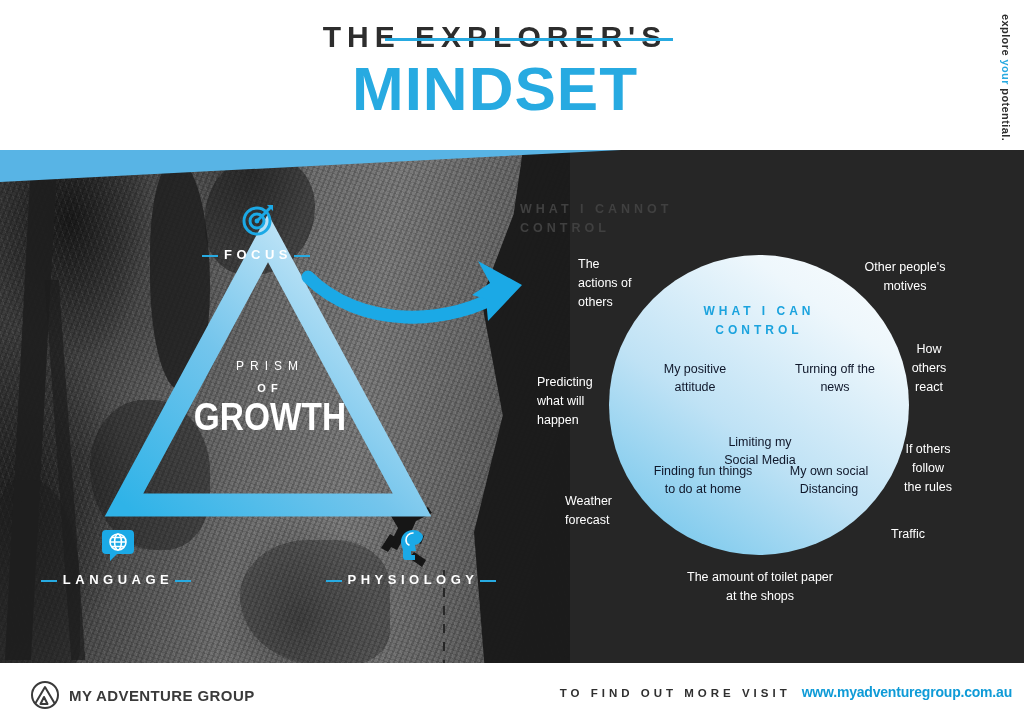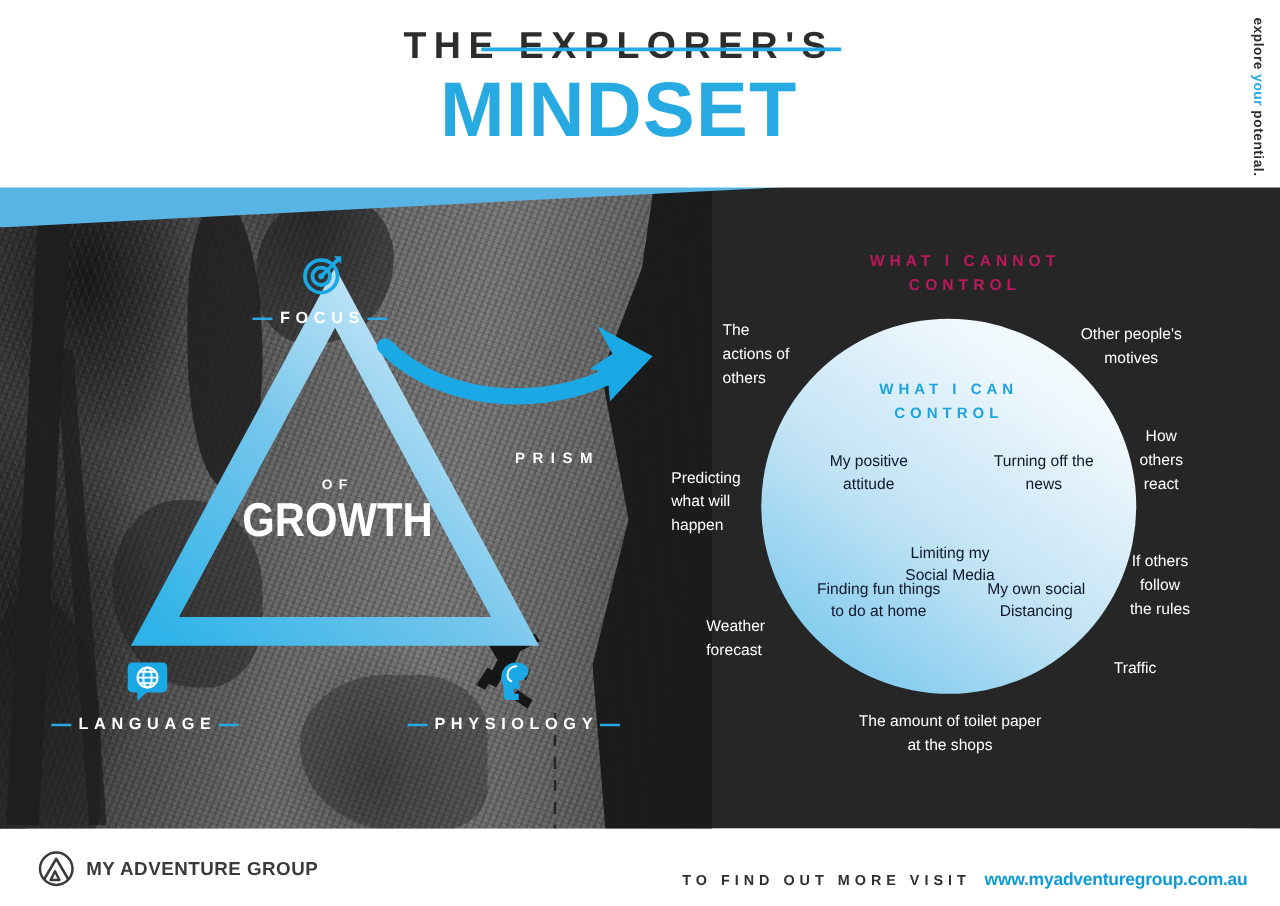--- a/index.html
+++ b/index.html
@@ -139,21 +139,21 @@
 
   
   .triangle-zone{
     position:absolute;left:60px;top:160px;width:420px;height:420px;z-index:4;
   }
   .tri-svg{position:absolute;left:0;top:0;}
   .tri-text{
     position:absolute;left:0;top:200px;width:420px;text-align:center;
     color:#ffffff;
   }
-  .tri-prism{font-size:12px;letter-spacing:6px;font-weight:bold;line-height:1.1;text-align:right;}
+  .tri-prism{font-size:12px;letter-spacing:6px;font-weight:normal;line-height:1.1;}
   .tri-of{font-size:11px;letter-spacing:5px;font-weight:bold;margin-top:9px;}
   .tri-growth{
     font-size:38px;font-weight:bold;letter-spacing:0px;margin-top:2px;
     transform:scaleX(.88);
   }
 
   
   .node{position:absolute;z-index:5;text-align:center;color:#fff;}
   .node .ico{display:block;margin:0 auto 8px auto;}
   .node .lbl{
@@ -167,22 +167,22 @@
   .node .lbl::after{right:-18px;}
   #node-focus{left:188px;top:203px;width:140px;}
   #node-language{left:28px;top:528px;width:180px;}
   #node-physiology{left:318px;top:528px;width:190px;}
 
   .arrow{position:absolute;left:300px;top:255px;z-index:5;}
 
   
   .circle-zone{position:absolute;left:520px;top:150px;width:504px;height:480px;z-index:5;}
   .cannot-head{
-    position:absolute;left:0;top:50px;width:504px;text-align:center;
-    color:#be185d;font-size:12.5px;font-weight:bold;letter-spacing:4px;line-height:1.5;
+    position:absolute;left:0;top:50px;width:504px;text-align:left;
+    color:#404040;font-size:12.5px;font-weight:bold;letter-spacing:4px;line-height:1.5;
   }
   .big-circle{
     position:absolute;left:89px;top:105px;width:300px;height:300px;
     border-radius:50%;
     background:linear-gradient(215deg,#fbfdfe 0%,#eef7fc 22%,#bfe2f5 58%,#86cdee 85%,#74c5eb 100%);
   }
   .can-head{
     position:absolute;left:89px;top:152px;width:300px;text-align:center;
     color:#1ba3de;font-size:12px;font-weight:bold;letter-spacing:4px;line-height:1.55;
   }
@@ -196,21 +196,21 @@
   .outer-right{text-align:center;}
   .outer-center{text-align:center;}
 
   
   .footer{
     position:absolute;left:0;top:663px;width:1024px;height:62px;
     background:#ffffff;z-index:7;border-radius:22px;
   }
   .logo-row{position:absolute;left:30px;top:17px;display:flex;align-items:center;gap:9px;}
   .logo-txt{font-size:15px;font-weight:bold;letter-spacing:.4px;color:#3a3a3a;}
-  .cta{position:absolute;right:26px;top:21px;display:flex;align-items:baseline;gap:11px;margin-top:11px;}
+  .cta{position:absolute;right:12px;top:21px;display:flex;align-items:baseline;gap:11px;}
   .cta-label{font-size:11.5px;font-weight:bold;letter-spacing:4px;color:#2f2f2f;}
   .cta-url{font-size:14px;font-weight:bold;letter-spacing:-.2px;color:#0f9bd7;}
 </style>
 </head>
 <body>
 
 <div id="poster">
 
   <div class="band">
     <div class="band-dark"></div>

